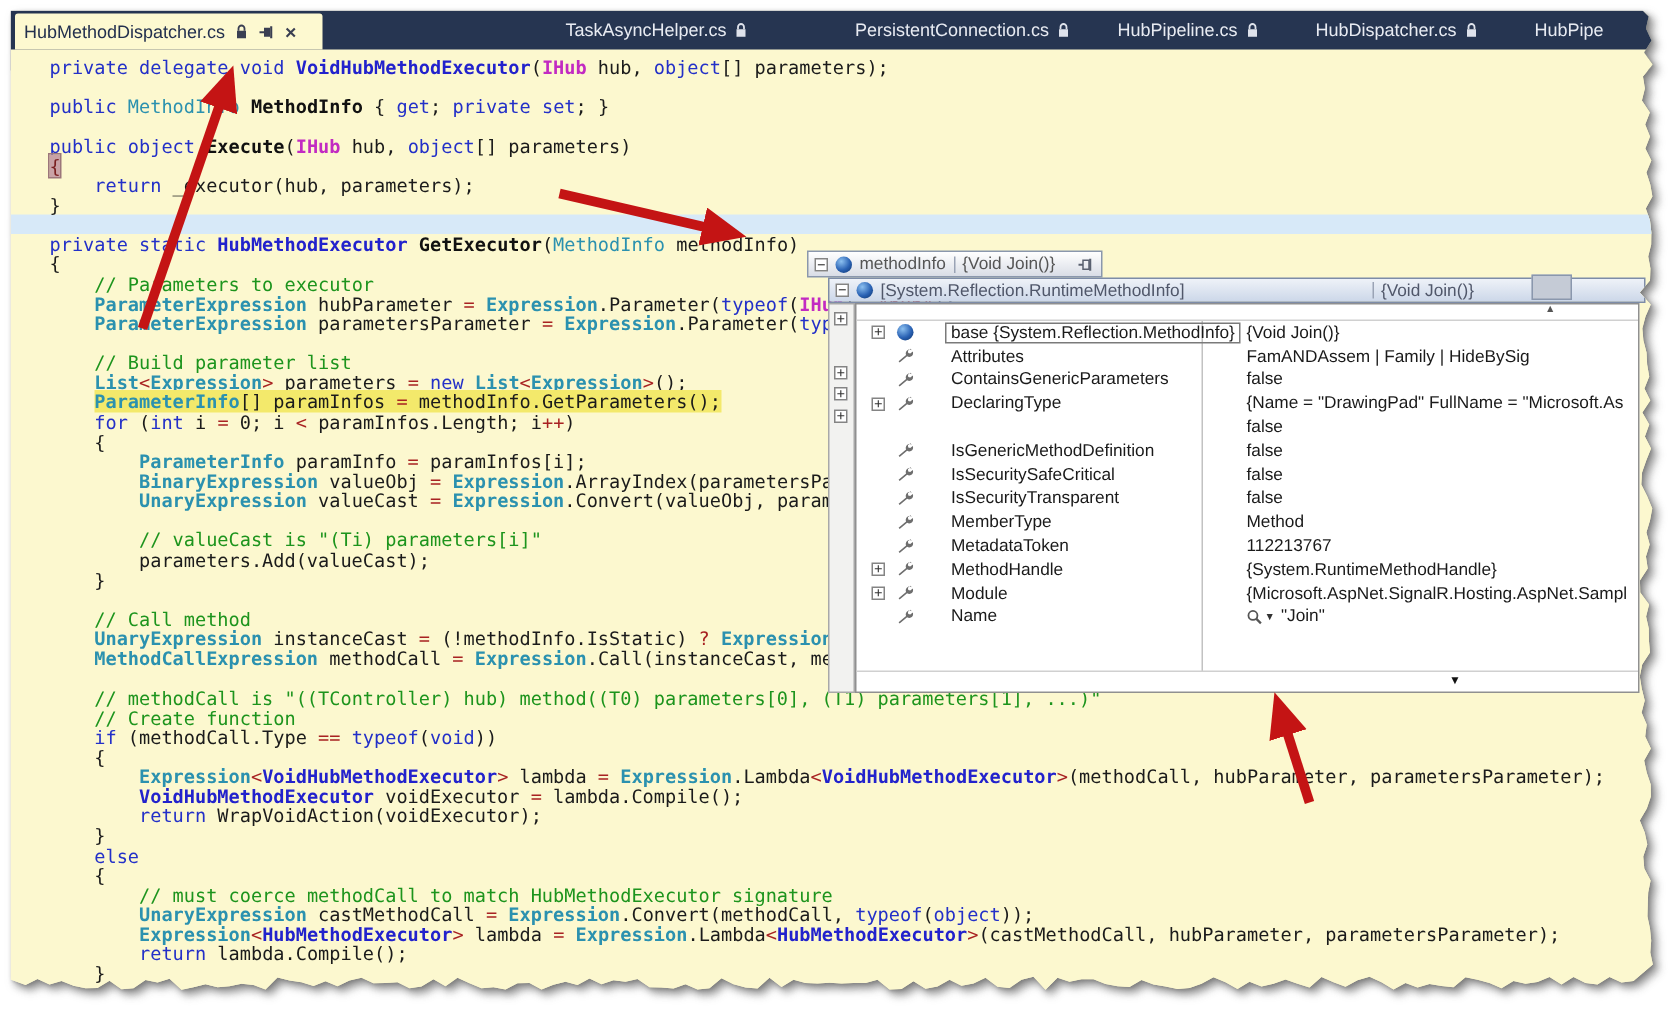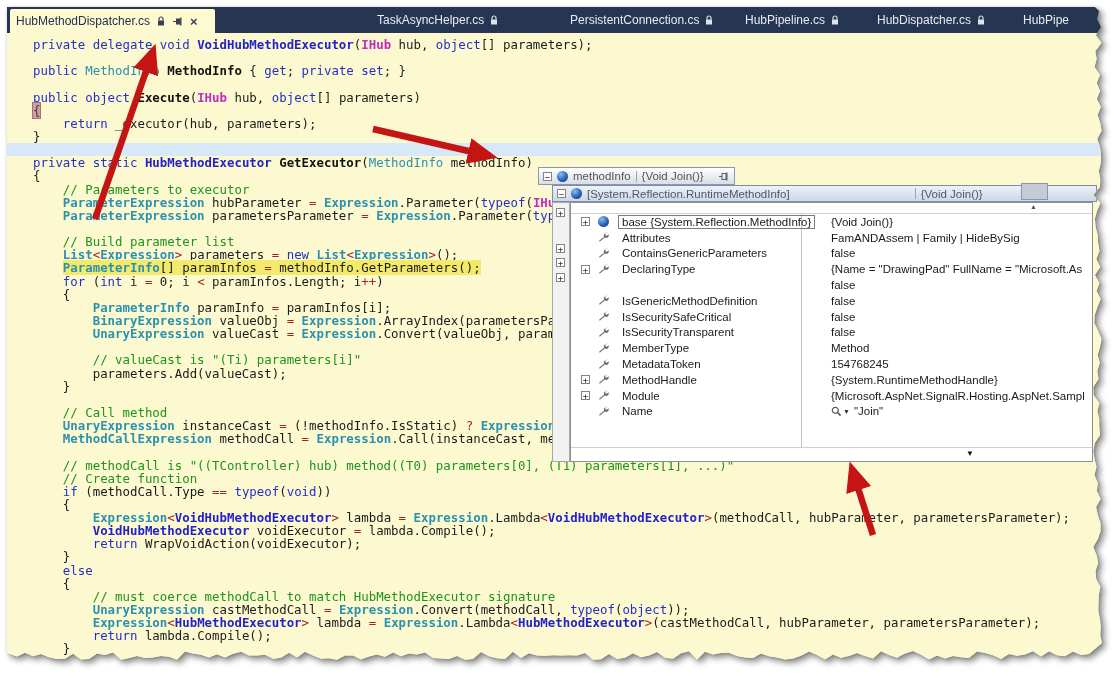--- a/index.html
+++ b/index.html
@@ -51,21 +51,21 @@
   .dt-scrolltop .tri{position:absolute;right:55px;top:0px;font-size:7px;color:#555;}
   .dt-rows{position:absolute;left:0;right:0;top:11px;}
   .dt-row{height:15.8px;display:flex;align-items:center;position:relative;}
   .dt-row .cell-name{position:absolute;left:0;width:230px;height:100%;display:flex;align-items:center;}
   .dt-row .cell-val{position:absolute;left:230px;right:0;height:100%;display:flex;align-items:center;
     padding-left:30px;white-space:nowrap;overflow:hidden;}
   .dt-row.selrow .cell-name .namebox{outline:1px solid #7a7a7a;}
   .namebox{padding:0 3px;white-space:nowrap;}
   .dt-row .xp{position:absolute;left:10px;}
   .dt-row .rowicon{position:absolute;left:27px;display:inline-flex;}
-  .dt-row .nametext{position:absolute;left:48px;white-space:nowrap;text-align:center;}
+  .dt-row .nametext{position:absolute;left:60px;white-space:nowrap;text-align:center;}
   .dt-divider{position:absolute;left:230px;top:11px;bottom:13px;width:1px;background:#c2c2c2;}
   .dt-scrollbot{position:absolute;left:0;right:0;bottom:0;height:13px;border-top:1px solid #d0d0d0;}
   .dt-scrollbot .tri{position:absolute;left:395px;top:1px;font-size:8px;color:#111;}
   .dt-grip{position:absolute;left:1014px;top:176px;width:27px;height:17px;background:#c5cbd6;
     border:1px solid #8a97ad;box-sizing:border-box;z-index:34;}
   .xp{width:9px;height:9px;border:1px solid #848484;background:#fff;color:#333;
     font:9px/8px "DejaVu Sans Mono",monospace;text-align:center;display:inline-block;box-sizing:border-box;}
   .sphere{width:11px;height:11px;border-radius:50%;display:inline-block;
     background:radial-gradient(circle at 35% 30%, #8cc0f0, #2a62b4 55%, #0b2f66);}
   .mag-wrap{display:inline-flex;align-items:center;gap:1px;margin-right:4px;}
@@ -293,21 +293,21 @@
           <div class="dt-row">
             <span class="cell-name">
               <span class="rowicon">
                 <svg width="11" height="11" viewBox="0 0 16 16">
                   <path fill="#6e6e6e" d="M13.8 1.6c-1.8-1-4.1-.4-5.1 1.4-.7 1.2-.6 2.6 0 3.7L2 13.4l1.1 1.1 6.7-6.7c1.1.6 2.5.7 3.7 0 1.8-1 2.4-3.3 1.4-5.1l-2.3 2.3-2-.5-.5-2 2.3-2.3z" transform="rotate(5 8 8)"></path>
                 </svg>
               </span>
               <span class="nametext"><span class="namebox">MetadataToken</span></span>
             </span>
             <span class="cell-val">
-              <span>154768245</span>
+              <span>112213767</span>
             </span>
           </div>
           <div class="dt-row">
             <span class="cell-name">
               <span class="xp">+</span>
               <span class="rowicon">
                 <svg width="11" height="11" viewBox="0 0 16 16">
                   <path fill="#6e6e6e" d="M13.8 1.6c-1.8-1-4.1-.4-5.1 1.4-.7 1.2-.6 2.6 0 3.7L2 13.4l1.1 1.1 6.7-6.7c1.1.6 2.5.7 3.7 0 1.8-1 2.4-3.3 1.4-5.1l-2.3 2.3-2-.5-.5-2 2.3-2.3z" transform="rotate(5 8 8)"></path>
                 </svg>
               </span>

